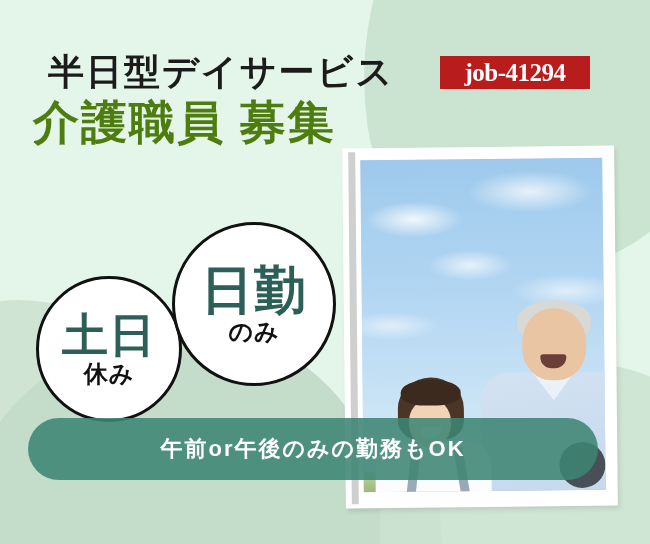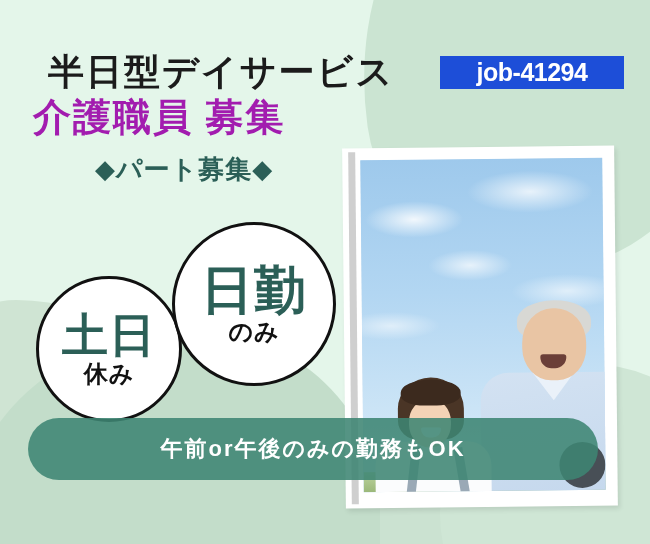--- a/index.html
+++ b/index.html
@@ -35,36 +35,36 @@
     position:absolute;left:0;bottom:0;width:650px;height:52px;
     background:#cbe2d1;
   }
   .bg-strip-bottom2{
     position:absolute;left:0;bottom:0;width:330px;height:140px;
     background:#c2dcc9;
   }
 
   
   .job-badge{
-    position:absolute;left:440px;top:56px;width:184px;height:33px;
-    background:#1d4ed8;color:#ffffff;
+    position:absolute;left:440px;top:56px;width:150px;height:33px;
+    background:#b91c1c;color:#ffffff;
     display:flex;align-items:center;justify-content:center;
     font-size:25px;font-weight:bold;letter-spacing:-0.5px;
-    font-family:Liberation Sans, sans-serif;
+    font-family:Liberation Serif, serif;
   }
 
   
   .head-sub{
     position:absolute;left:48px;top:48px;
     font-size:36px;font-weight:bold;color:#1b1b1b;
     letter-spacing:2px;white-space:nowrap;
   }
   .head-main{
     position:absolute;left:33px;top:92px;
-    font-size:38px;font-weight:bold;color:#a21caf;
+    font-size:46px;font-weight:bold;color:#4d7c0f;
     letter-spacing:2px;white-space:nowrap;
   }
   .head-part{
     position:absolute;left:95px;top:152px;
     font-size:26px;font-weight:bold;color:#2b5f57;
     letter-spacing:1px;white-space:nowrap;
   }
 
   
   .photo-frame{
@@ -214,21 +214,20 @@
       <div class="w-hair-front"></div>
       <div class="w-mouth"></div>
       <div class="wheel"></div>
     </div>
   </div>
 
   <div class="job-badge">job-41294</div>
 
   <div class="head-sub">半日型デイサービス</div>
   <div class="head-main">介護職員 募集</div>
-  <div class="head-part">◆パート募集◆</div>
 
   <div class="circle circle-a">
     <div class="big">土日</div>
     <div class="small">休み</div>
   </div>
   <div class="circle circle-b">
     <div class="big">日勤</div>
     <div class="small">のみ</div>
   </div>
 

